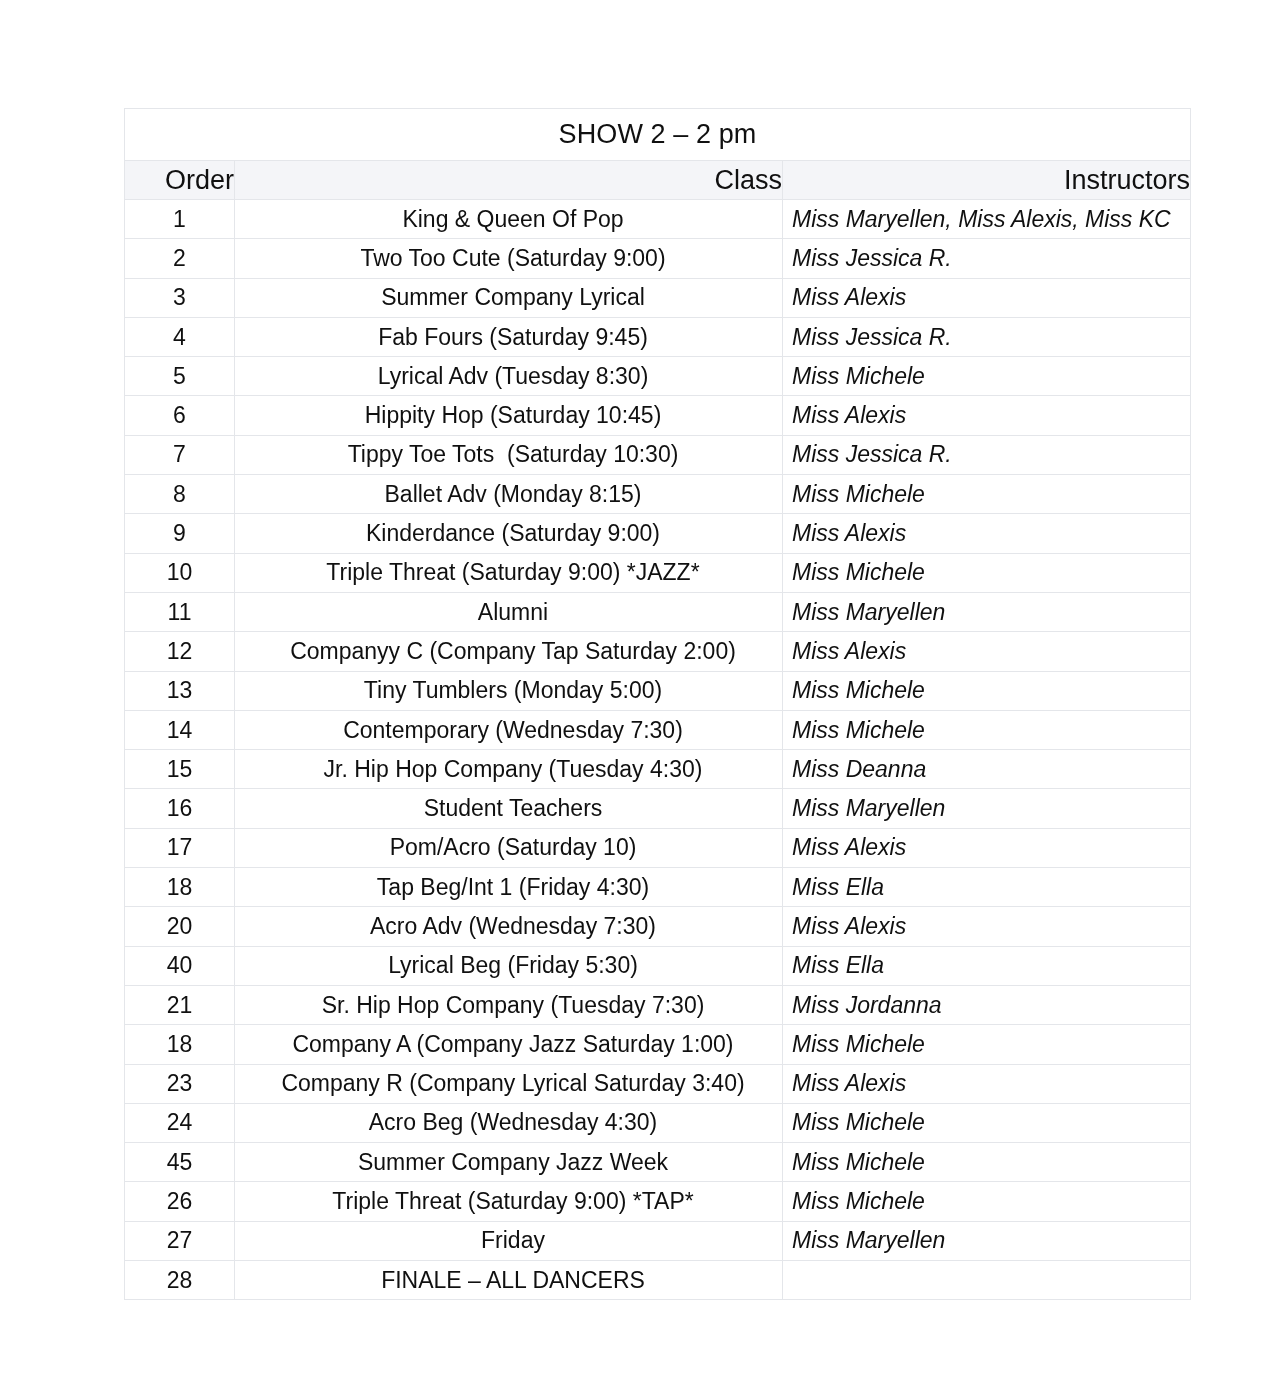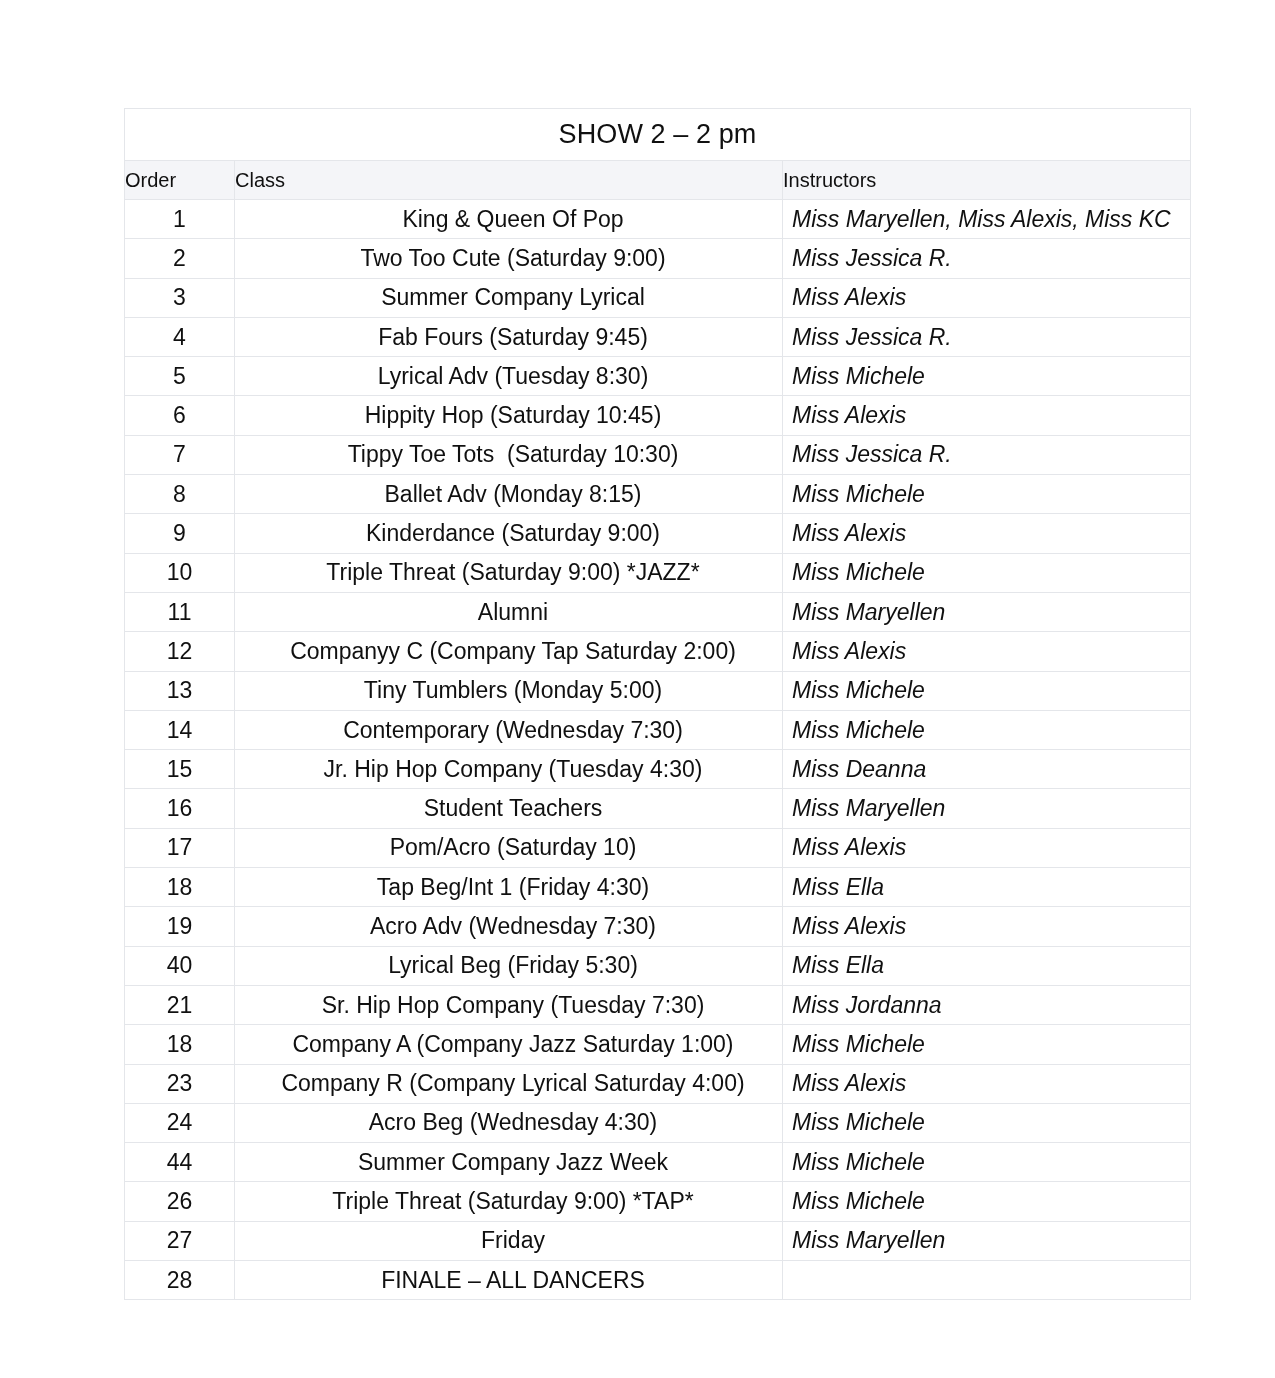--- a/index.html
+++ b/index.html
@@ -59,22 +59,22 @@
     letter-spacing: 0.1px;
     color: #141414;
     background: #ffffff;
     padding-bottom: 2px;
   }
 
   
   .head-row th {
     height: 38px;
     background: #f4f5f8;
-    text-align: left;
-    font-size: 20px;
+    text-align: right;
+    font-size: 27px;
     color: #141414;
     padding-bottom: 2px;
   }
 
   
   .body-row td {
     height: 38.3px;
     font-size: 23px;
     color: #101010;
     padding-bottom: 2px;
@@ -200,51 +200,51 @@
             <td class="cell-order">17</td>
             <td class="cell-class">Pom/Acro (Saturday 10)</td>
             <td class="cell-instr">Miss Alexis</td>
           </tr>
           <tr class="body-row">
             <td class="cell-order">18</td>
             <td class="cell-class">Tap Beg/Int 1 (Friday 4:30)</td>
             <td class="cell-instr">Miss Ella</td>
           </tr>
           <tr class="body-row">
-            <td class="cell-order">19</td>
+            <td class="cell-order">20</td>
             <td class="cell-class">Acro Adv (Wednesday 7:30)</td>
             <td class="cell-instr">Miss Alexis</td>
           </tr>
           <tr class="body-row">
             <td class="cell-order">40</td>
             <td class="cell-class">Lyrical Beg (Friday 5:30)</td>
             <td class="cell-instr">Miss Ella</td>
           </tr>
           <tr class="body-row">
             <td class="cell-order">21</td>
             <td class="cell-class">Sr. Hip Hop Company (Tuesday 7:30)</td>
             <td class="cell-instr">Miss Jordanna</td>
           </tr>
           <tr class="body-row">
             <td class="cell-order">18</td>
             <td class="cell-class">Company A (Company Jazz Saturday 1:00)</td>
             <td class="cell-instr">Miss Michele</td>
           </tr>
           <tr class="body-row">
             <td class="cell-order">23</td>
-            <td class="cell-class">Company R (Company Lyrical Saturday 4:00)</td>
+            <td class="cell-class">Company R (Company Lyrical Saturday 3:40)</td>
             <td class="cell-instr">Miss Alexis</td>
           </tr>
           <tr class="body-row">
             <td class="cell-order">24</td>
             <td class="cell-class">Acro Beg (Wednesday 4:30)</td>
             <td class="cell-instr">Miss Michele</td>
           </tr>
           <tr class="body-row">
-            <td class="cell-order">44</td>
+            <td class="cell-order">45</td>
             <td class="cell-class">Summer Company Jazz Week</td>
             <td class="cell-instr">Miss Michele</td>
           </tr>
           <tr class="body-row">
             <td class="cell-order">26</td>
             <td class="cell-class">Triple Threat (Saturday 9:00) *TAP*</td>
             <td class="cell-instr">Miss Michele</td>
           </tr>
           <tr class="body-row">
             <td class="cell-order">27</td>

